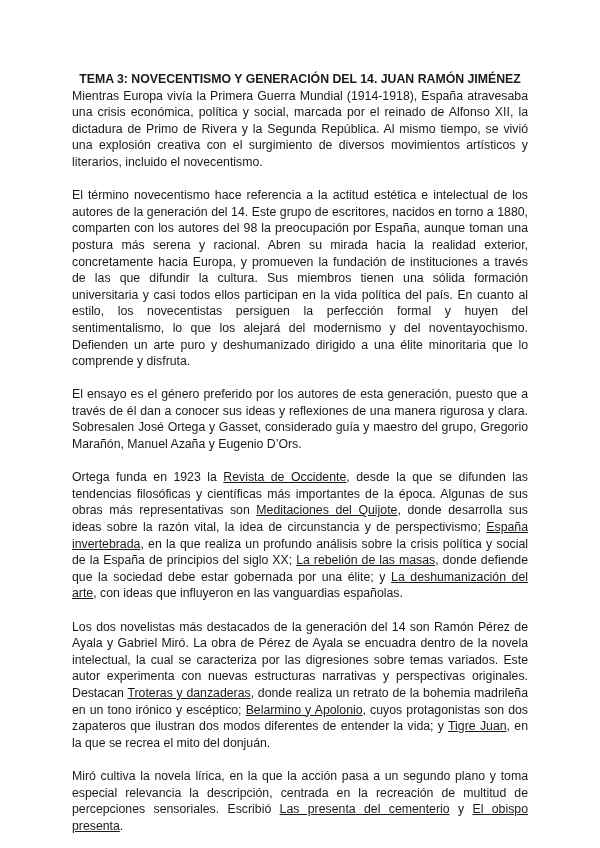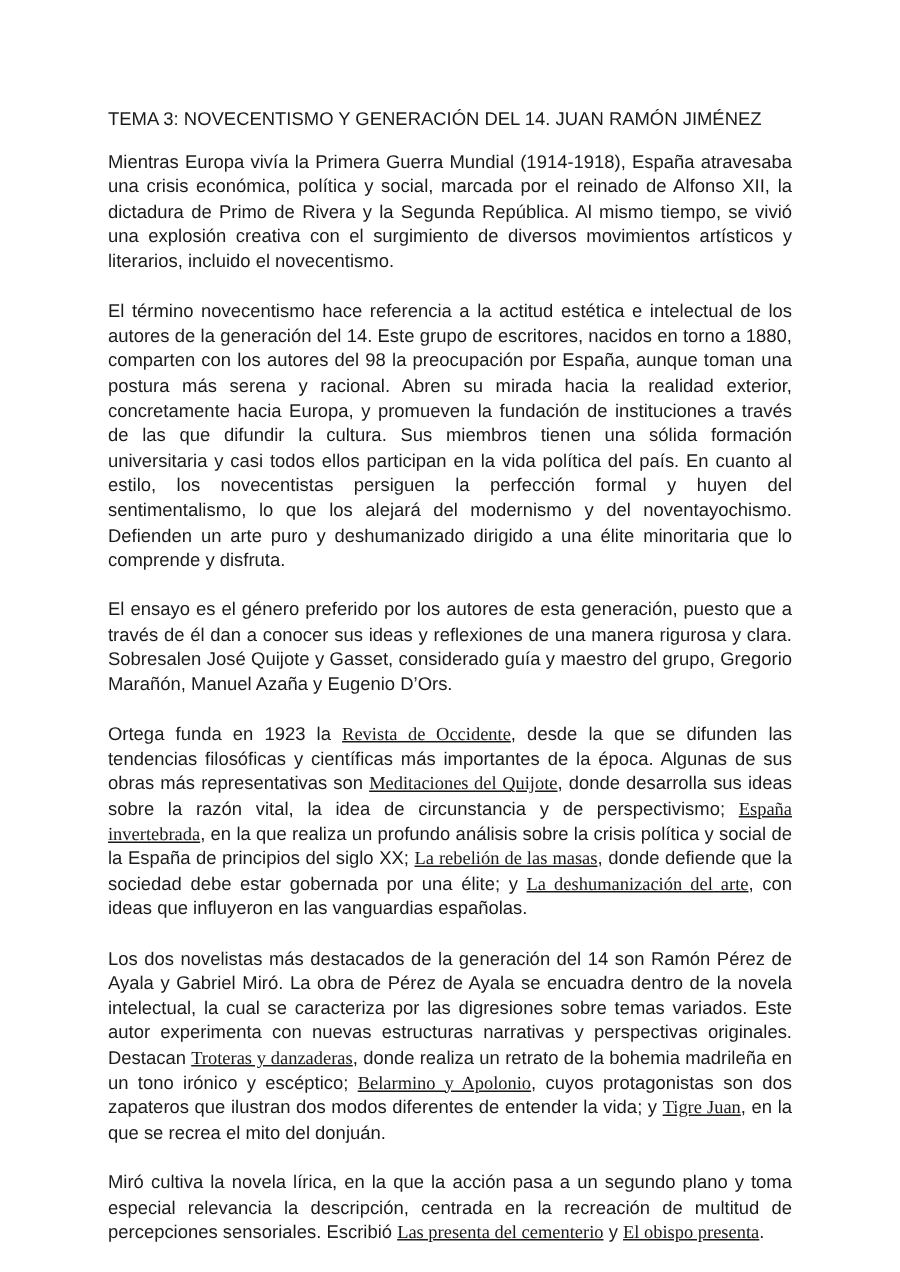--- a/index.html
+++ b/index.html
@@ -17,54 +17,53 @@
       position: absolute;
       left: 72px;
       top: 71px;
       width: 456px;
       font-family: "Liberation Sans", sans-serif;
       font-size: 12.3px;
       line-height: 16.6px;
       color: #1a1a1a;
     }
     .title {
-      font-weight: normal;
-      text-align: left;
+      font-weight: bold;
+      text-align: center;
       margin: 0;
       font-size: 12.3px;
       letter-spacing: 0px;
     }
     .para {
       margin: 0 0 16.6px 0;
       text-align: justify;
     }
     .para.first {
-      margin-top: 12px;
+      margin-top: 0;
     }
     .u {
       text-decoration: underline;
-      font-family: Liberation Serif, serif;
     }
   </style>
 </head>
 <body>
 
 <div class="page">
   <p class="title">TEMA 3: NOVECENTISMO Y GENERACIÓN DEL 14. JUAN RAMÓN JIMÉNEZ</p>
 
   <p class="para first">
     <span>Mientras Europa vivía la Primera Guerra Mundial (1914-1918), España atravesaba una crisis económica, política y social, marcada por el reinado de Alfonso XII, la dictadura de Primo de Rivera y la Segunda República. Al mismo tiempo, se vivió una explosión creativa con el surgimiento de diversos movimientos artísticos y literarios, incluido el novecentismo.</span>
   </p>
 
   <p class="para">
     <span>El término novecentismo hace referencia a la actitud estética e intelectual de los autores de la generación del 14. Este grupo de escritores, nacidos en torno a 1880, comparten con los autores del 98 la preocupación por España, aunque toman una postura más serena y racional. Abren su mirada hacia la realidad exterior, concretamente hacia Europa, y promueven la fundación de instituciones a través de las que difundir la cultura. Sus miembros tienen una sólida formación universitaria y casi todos ellos participan en la vida política del país. En cuanto al estilo, los novecentistas persiguen la perfección formal y huyen del sentimentalismo, lo que los alejará del modernismo y del noventayochismo. Defienden un arte puro y deshumanizado dirigido a una élite minoritaria que lo comprende y disfruta.</span>
   </p>
 
   <p class="para">
-    <span>El ensayo es el género preferido por los autores de esta generación, puesto que a través de él dan a conocer sus ideas y reflexiones de una manera rigurosa y clara. Sobresalen José Quijote y Gasset, considerado guía y maestro del grupo, Gregorio Marañón, Manuel Azaña y Eugenio D’Ors.</span>
+    <span>El ensayo es el género preferido por los autores de esta generación, puesto que a través de él dan a conocer sus ideas y reflexiones de una manera rigurosa y clara. Sobresalen José Ortega y Gasset, considerado guía y maestro del grupo, Gregorio Marañón, Manuel Azaña y Eugenio D’Ors.</span>
   </p>
 
   <p class="para"><span>Ortega funda en 1923 la </span><span class="u">Revista de Occidente</span><span>, desde la que se difunden las tendencias filosóficas y científicas más importantes de la época. Algunas de sus obras más representativas son </span><span class="u">Meditaciones del Quijote</span><span>, donde desarrolla sus ideas sobre la razón vital, la idea de circunstancia y de perspectivismo; </span><span class="u">España invertebrada</span><span>, en la que realiza un profundo análisis sobre la crisis política y social de la España de principios del siglo XX; </span><span class="u">La rebelión de las masas</span><span>, donde defiende que la sociedad debe estar gobernada por una élite; y </span><span class="u">La deshumanización del arte</span><span>, con ideas que influyeron en las vanguardias españolas.</span></p>
 
   <p class="para"><span>Los dos novelistas más destacados de la generación del 14 son Ramón Pérez de Ayala y Gabriel Miró. La obra de Pérez de Ayala se encuadra dentro de la novela intelectual, la cual se caracteriza por las digresiones sobre temas variados. Este autor experimenta con nuevas estructuras narrativas y perspectivas originales. Destacan </span><span class="u">Troteras y danzaderas</span><span>, donde realiza un retrato de la bohemia madrileña en un tono irónico y escéptico; </span><span class="u">Belarmino y Apolonio</span><span>, cuyos protagonistas son dos zapateros que ilustran dos modos diferentes de entender la vida; y </span><span class="u">Tigre Juan</span><span>, en la que se recrea el mito del donjuán.</span></p>
 
   <p class="para"><span>Miró cultiva la novela lírica, en la que la acción pasa a un segundo plano y toma especial relevancia la descripción, centrada en la recreación de multitud de percepciones sensoriales. Escribió </span><span class="u">Las presenta del cementerio</span><span> y </span><span class="u">El obispo presenta</span><span>.</span></p>
 
   <p class="para">
     <span>Juan Ramón Jiménez pertenece, cronológicamente, a la generación del 14. Sin embargo, presenta una trayectoria poética singular que traspasa las fronteras de este grupo y que tiene como hilo conductor la búsqueda de la belleza, lo esencial o lo absoluto. Ganó el Premio Nobel de Literatura en 1956 por el conjunto de su obra, a la que sometió a un proceso de revisión y depuración a lo largo de su vida. En ella se pueden diferenciar tres etapas.</span>

